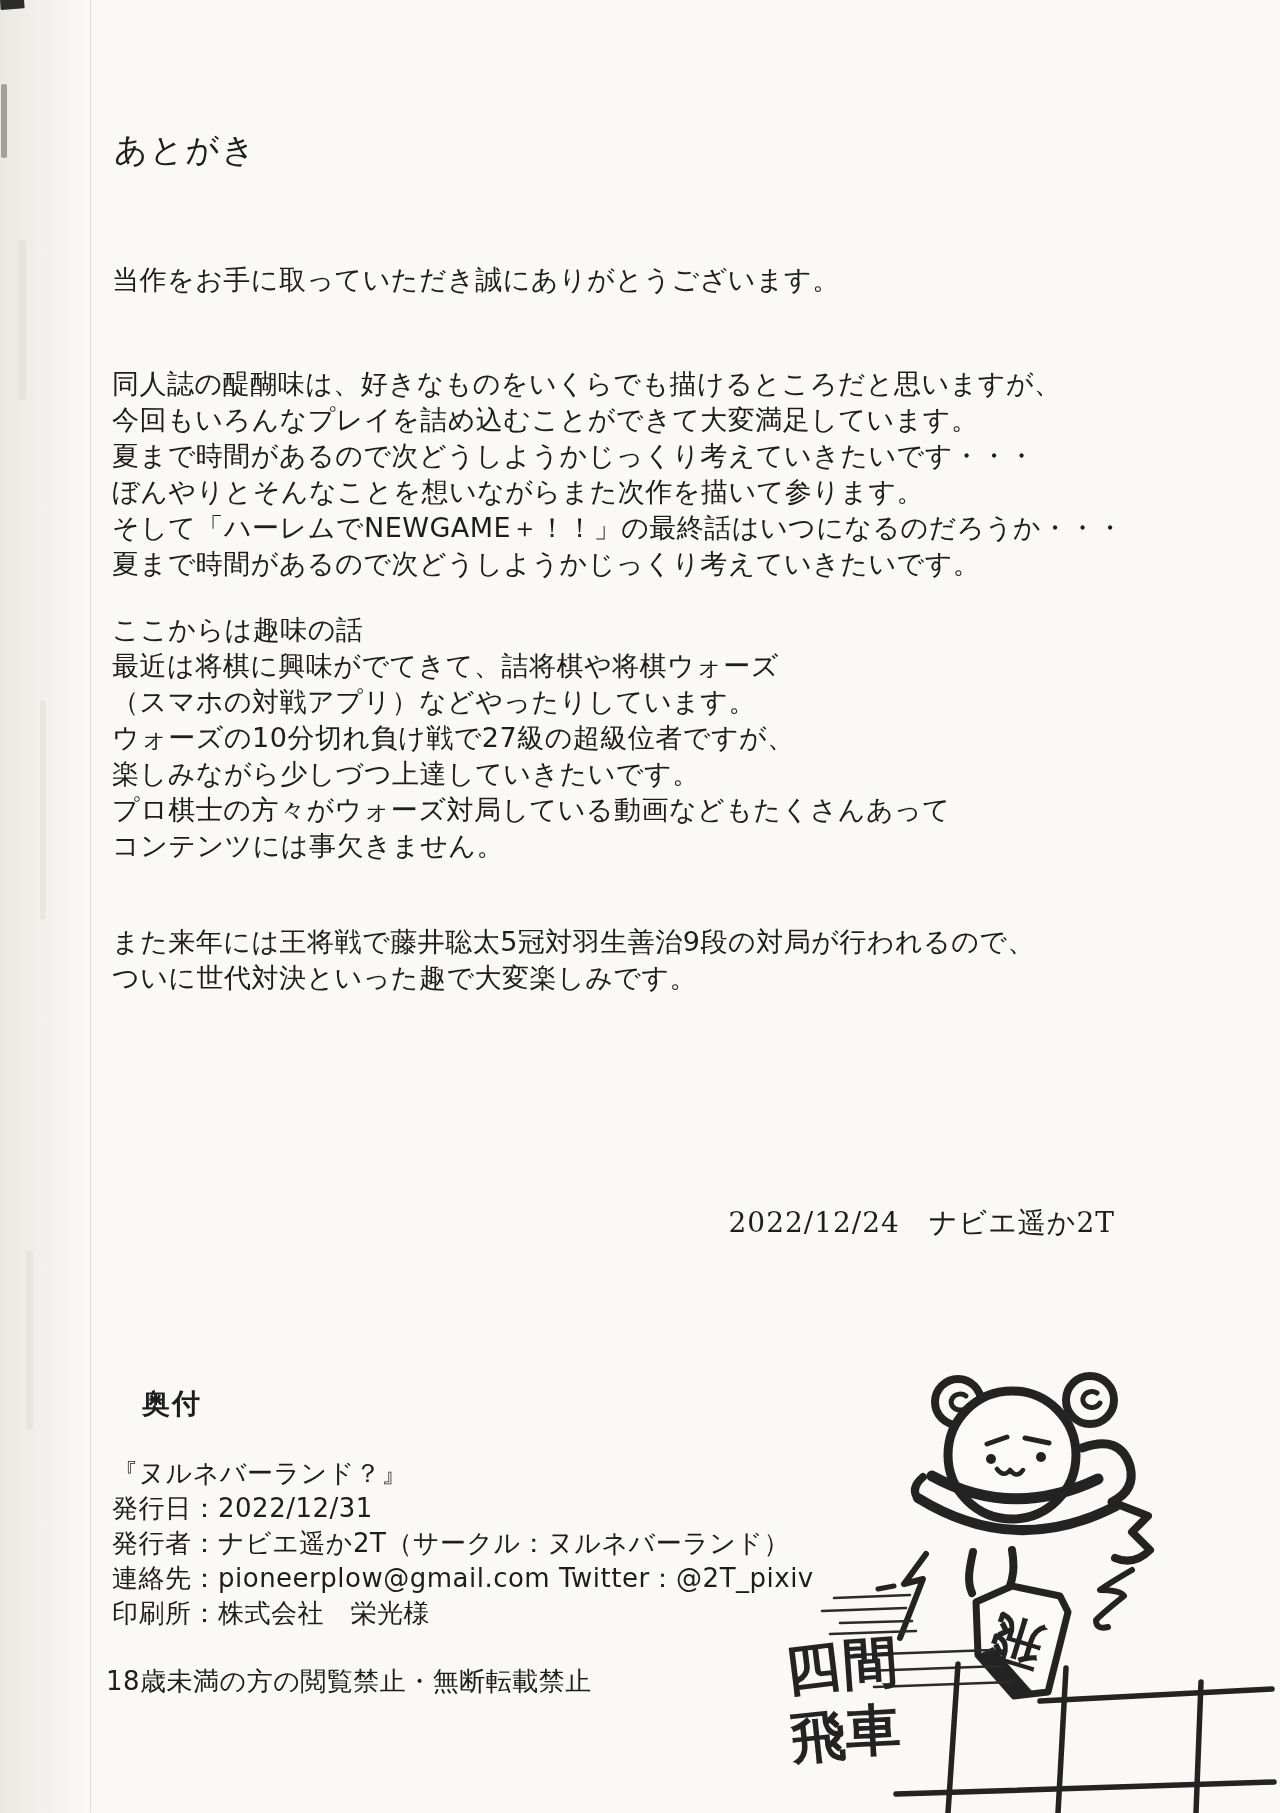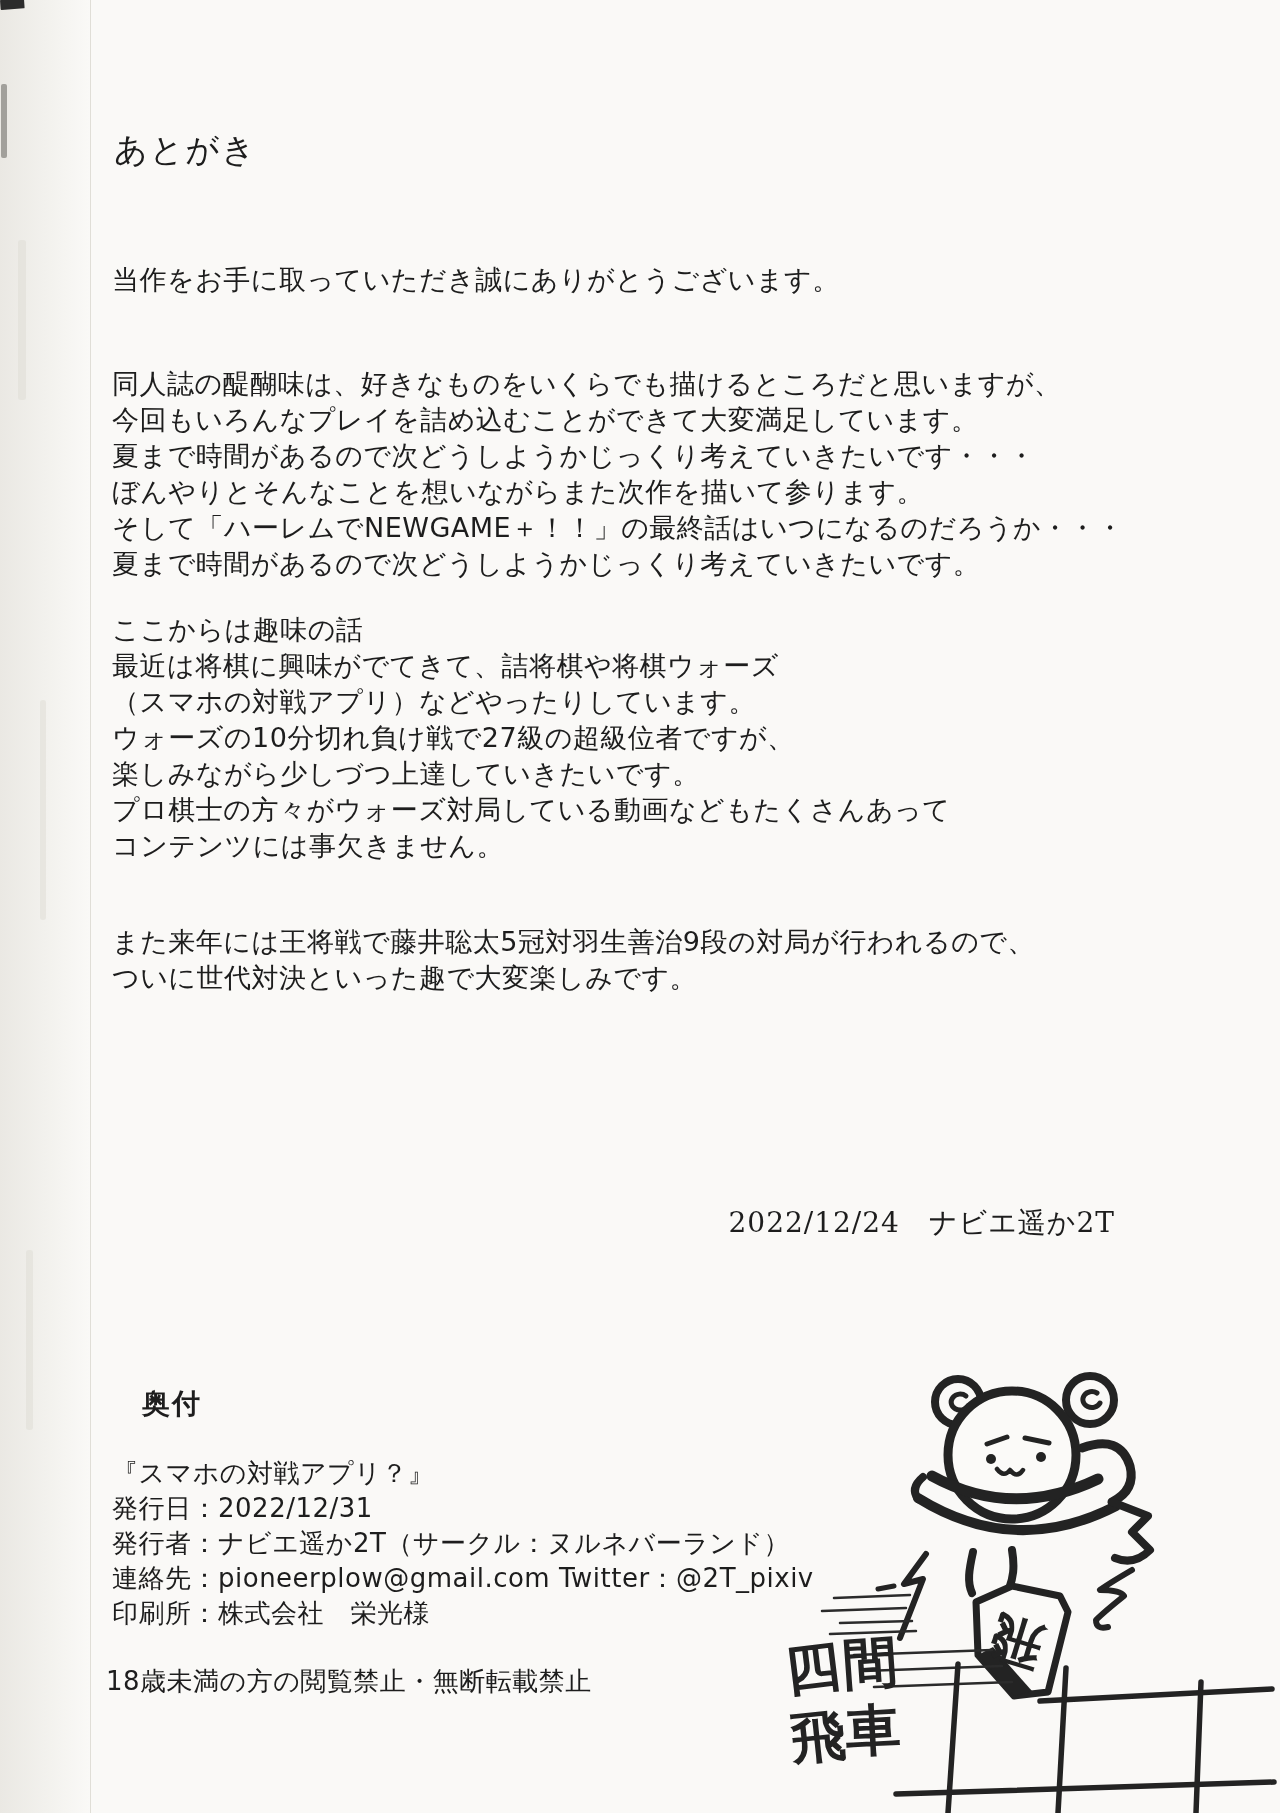--- a/index.html
+++ b/index.html
@@ -96,21 +96,21 @@
     <div class="line">また来年には王将戦で藤井聡太5冠対羽生善治9段の対局が行われるので、</div>
     <div class="line">ついに世代対決といった趣で大変楽しみです。</div>
   </div>
 
 
   <div class="signature">2022/12/24　ナビエ遥か2T</div>
 
   <h2 class="colophon-title">奥付</h2>
 
   <div class="colophon">
-    <div class="line">『スマホの対戦アプリ？』</div>
+    <div class="line">『ヌルネバーランド？』</div>
     <div class="line">発行日：2022/12/31</div>
     <div class="line">発行者：ナビエ遥か2T（サークル：ヌルネバーランド）</div>
     <div class="line">連絡先：pioneerplow@gmail.com Twitter：@2T_pixiv</div>
     <div class="line">印刷所：株式会社　栄光様</div>
   </div>
 
   <div class="notice">18歳未満の方の閲覧禁止・無断転載禁止</div>
 
   <svg class="illo" width="520" height="483" viewBox="0 0 520 483">
 

